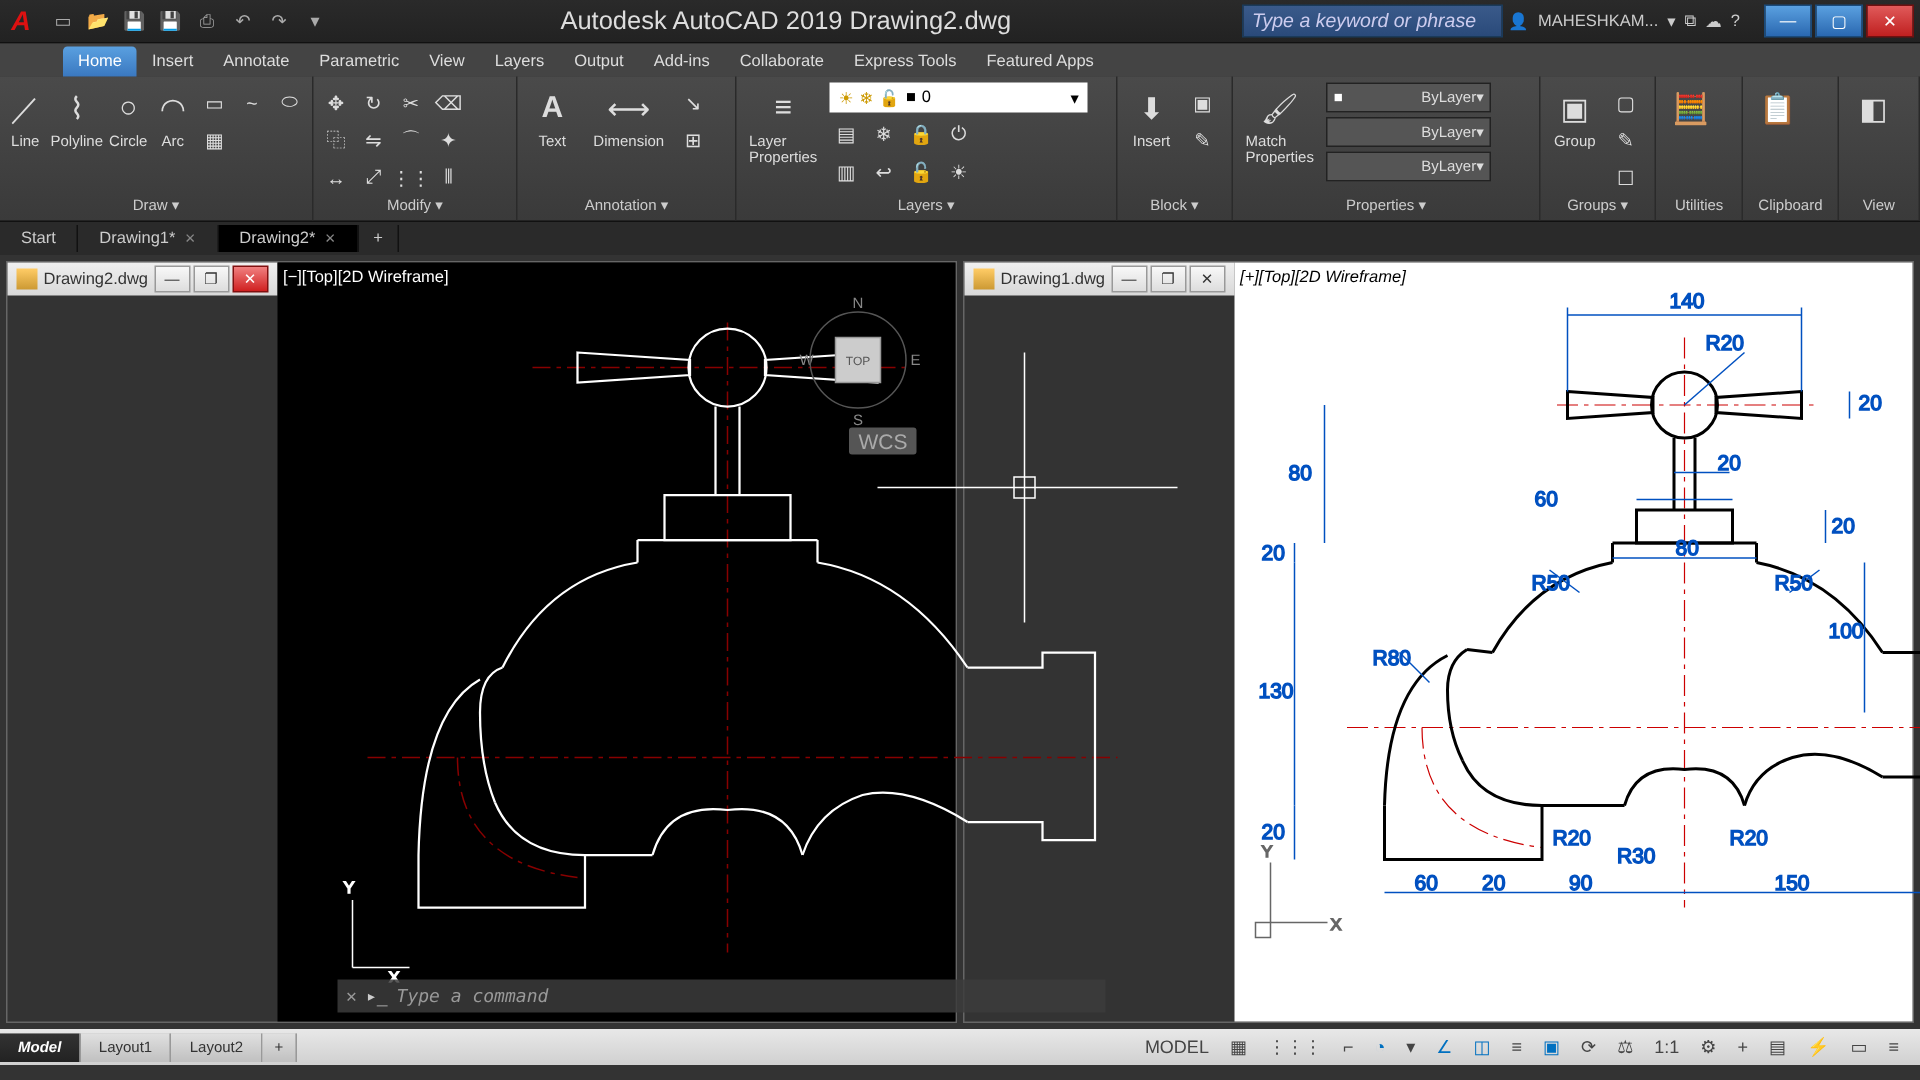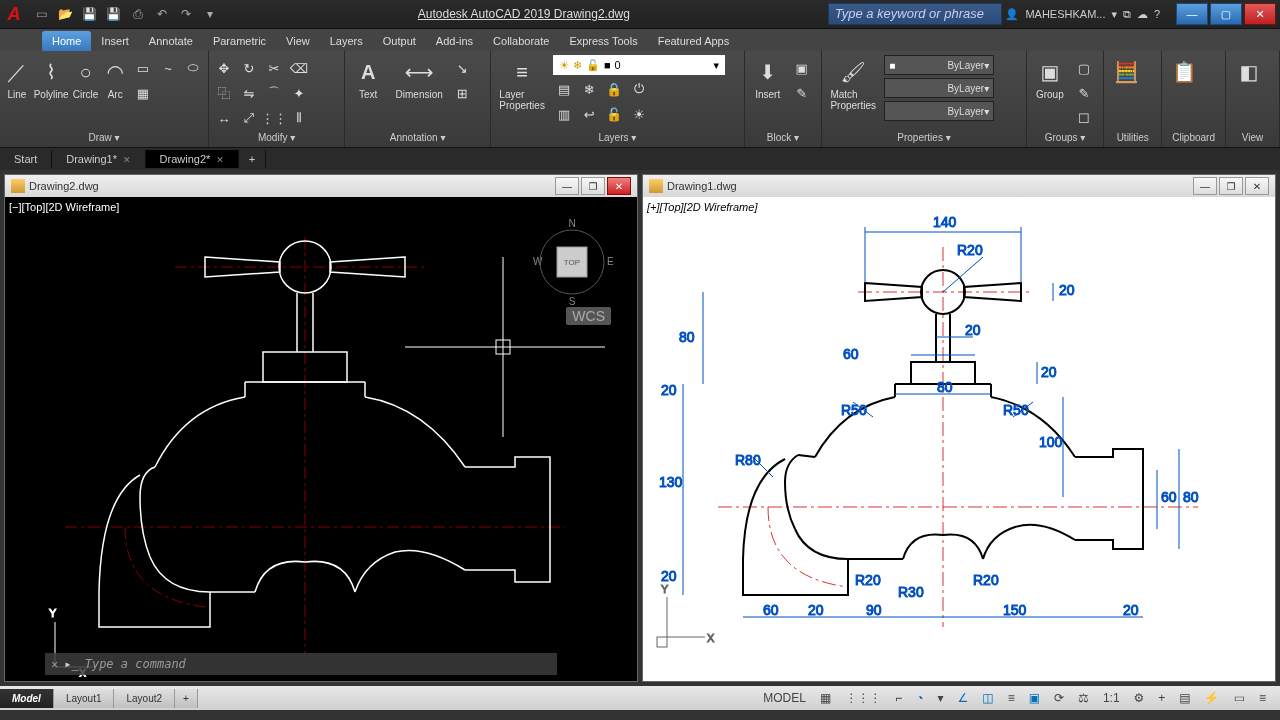--- a/index.html
+++ b/index.html
@@ -33,23 +33,22 @@
 }
 .qat { display: flex; gap: 4px; margin-left: 4px; align-items: center; }
 .qat-btn {
   width: 20px; height: 20px;
   display: flex; align-items: center; justify-content: center;
   color: #aaa; font-size: 12px;
 }
 .title-text {
   flex: 1;
   text-align: center;
-  font-size: 12px;
+  font-size: 17px;
   color: #ddd;
-  text-decoration: underline;
 }
 .title-search {
   width: 160px;
   background: linear-gradient(#3a5a8a,#2a4a7a);
   height: 20px;
   color: #cce;
   padding: 0 6px;
   font-style: italic;
   font-size: 13px;
   line-height: 20px;
@@ -174,21 +173,20 @@
 .workspace {
   display: flex;
   height: 508px;
   gap: 4px;
   padding: 4px;
   background: #333;
 }
 .doc-panel {
   flex: 1;
   display: flex;
-  flex-direction: column;
   border: 1px solid #666;
   background: #333;
 }
 .doc-header {
   height: 22px;
   background: linear-gradient(#f0f0f0,#d8d8d8);
   display: flex;
   align-items: center;
   padding: 0 6px;
   font-size: 11px;

